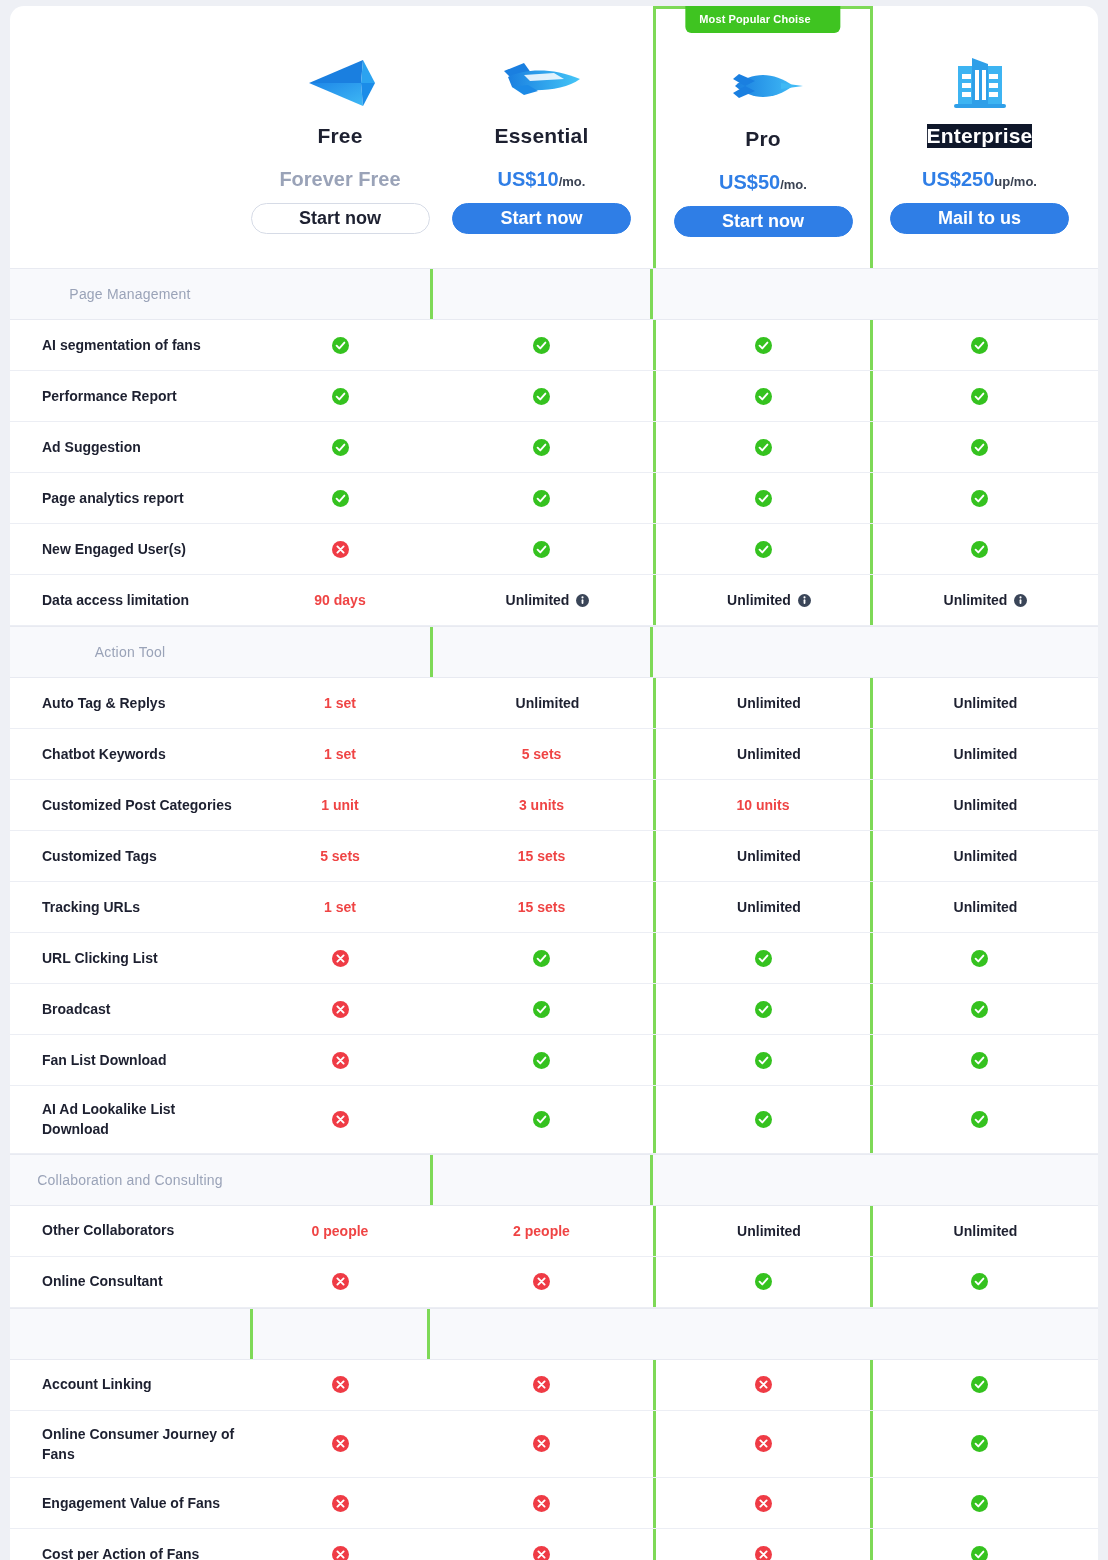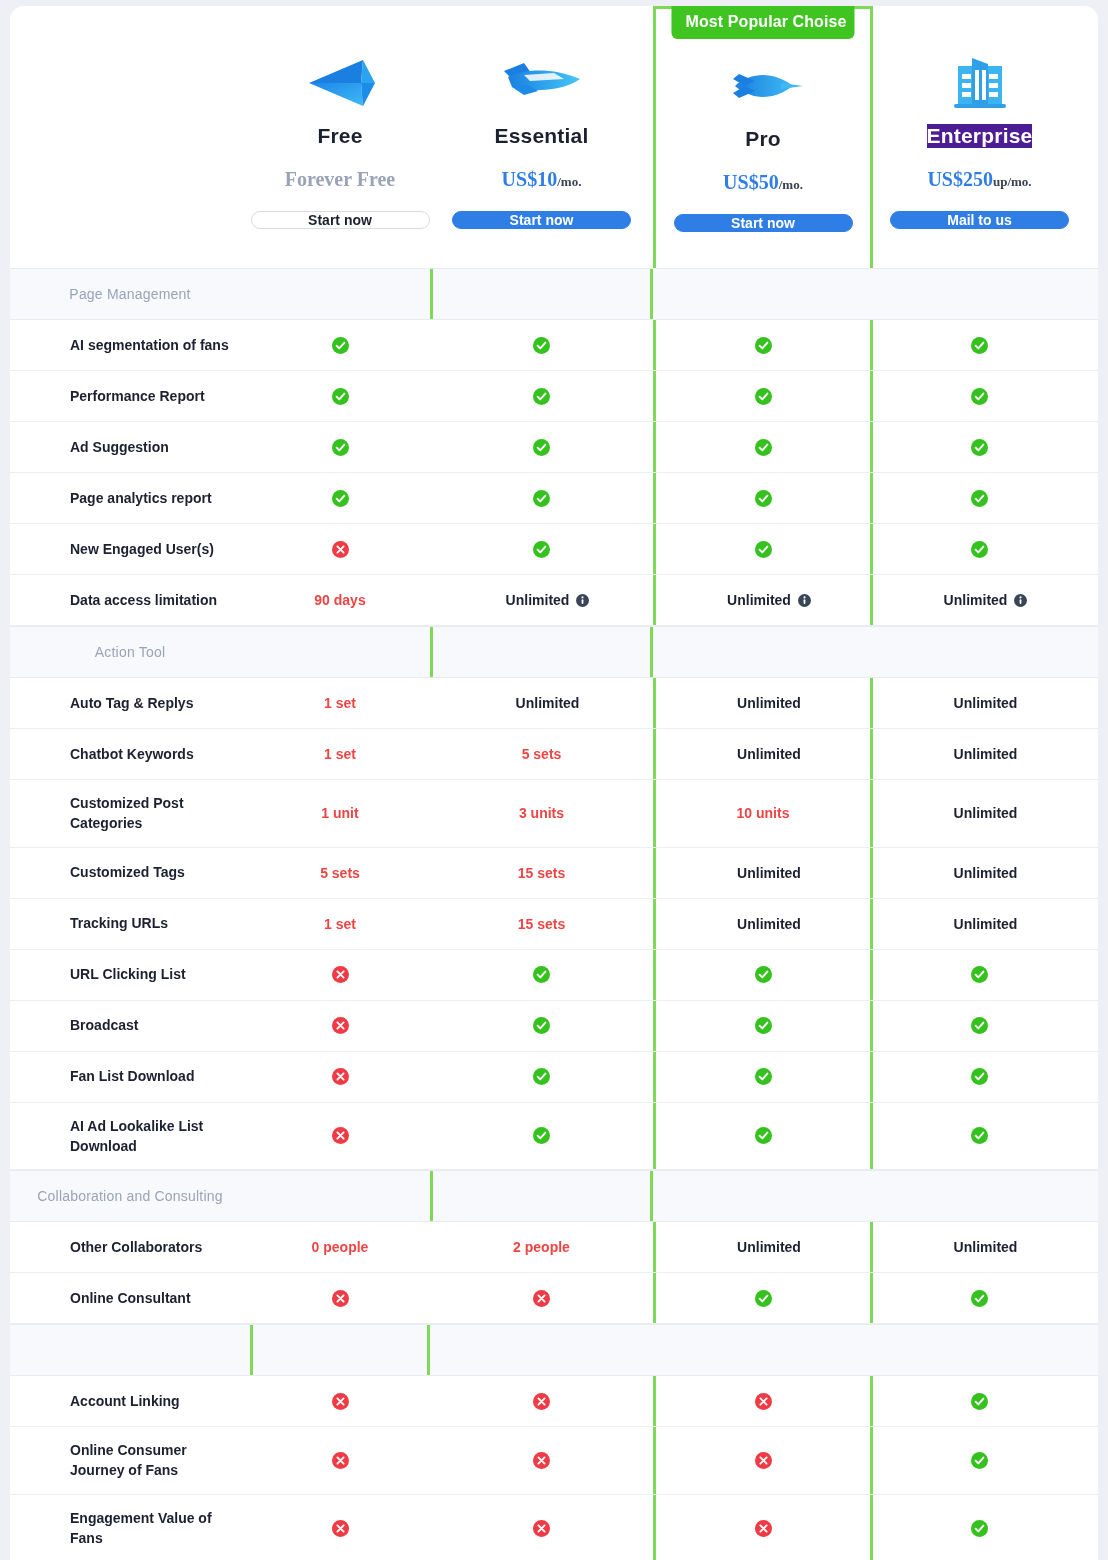--- a/index.html
+++ b/index.html
@@ -48,75 +48,74 @@
     border-right: 3px solid #7ed957;
     border-top: 3px solid #7ed957;
   }
   .badge {
     position: absolute;
     top: -3px;
     left: 50%;
     transform: translateX(-50%);
     background: #3fc421;
     color: #ffffff;
-    font-size: 16px;
+    font-size: 11px;
     font-weight: bold;
-    padding: 7px 8px 8px 14px;
+    padding: 7px 30px 8px 14px;
     border-radius: 0 0 6px 6px;
     white-space: nowrap;
     letter-spacing: .1px;
   }
   .plan-icon {
     height: 62px;
     display: flex;
     align-items: center;
     justify-content: center;
     margin-bottom: 10px;
   }
   .plan-name {
     font-size: 21px;
     font-weight: bold;
     color: #1d2030;
     letter-spacing: .2px;
     margin-bottom: 20px;
   }
   .plan-name.selected {
-    background: #4c1d95;
+    background: #0f172a;
     color: #ffffff;
   }
   .plan-price {
     font-size: 20px;
     color: #2f7ee6;
     font-weight: bold;
-    margin-bottom: 20px;
+    margin-bottom: 12px;
     white-space: nowrap;
-    font-family: Liberation Serif, serif;
   }
   .plan-price.free {
     color: #9aa3b8;
     font-weight: bold;
   }
   .plan-price .suffix {
     font-size: 13px;
     font-weight: bold;
     color: #3a4252;
   }
   .plan-price .suffix-dim {
     font-size: 13px;
     font-weight: bold;
     color: #3a4252;
   }
   .cta {
     width: 179px;
-    height: 18px;
+    height: 31px;
     border-radius: 17px;
     display: flex;
     align-items: center;
     justify-content: center;
-    font-size: 14px;
+    font-size: 18px;
     font-weight: bold;
     cursor: pointer;
     user-select: none;
   }
   .cta.solid { background: #2f7ee6; color: #ffffff; border: 1px solid #2f7ee6; }
   .cta.ghost { background: #ffffff; color: #1d2030; border: 1px solid #d6dbe6; }
 
   
   .sec-row {
     height: 52px;
@@ -142,21 +141,21 @@
   .cell {
     display: flex;
     align-items: center;
     justify-content: center;
     padding: 13px 6px;
     font-size: 14px;
     min-height: 50px;
   }
   .cell.name {
     justify-content: flex-start;
-    padding-left: 60px;
+    padding-left: 32px;
     padding-right: 12px;
     font-weight: bold;
     color: #1d2030;
     line-height: 1.45;
   }
   .cell.featured { border-left: 3px solid #7ed957; border-right: 3px solid #7ed957; }
   .val-strong { font-weight: bold; color: #1d2030; margin-left: 12px; }
   .val-dim { font-weight: bold; color: #ef4444; }
 
   

